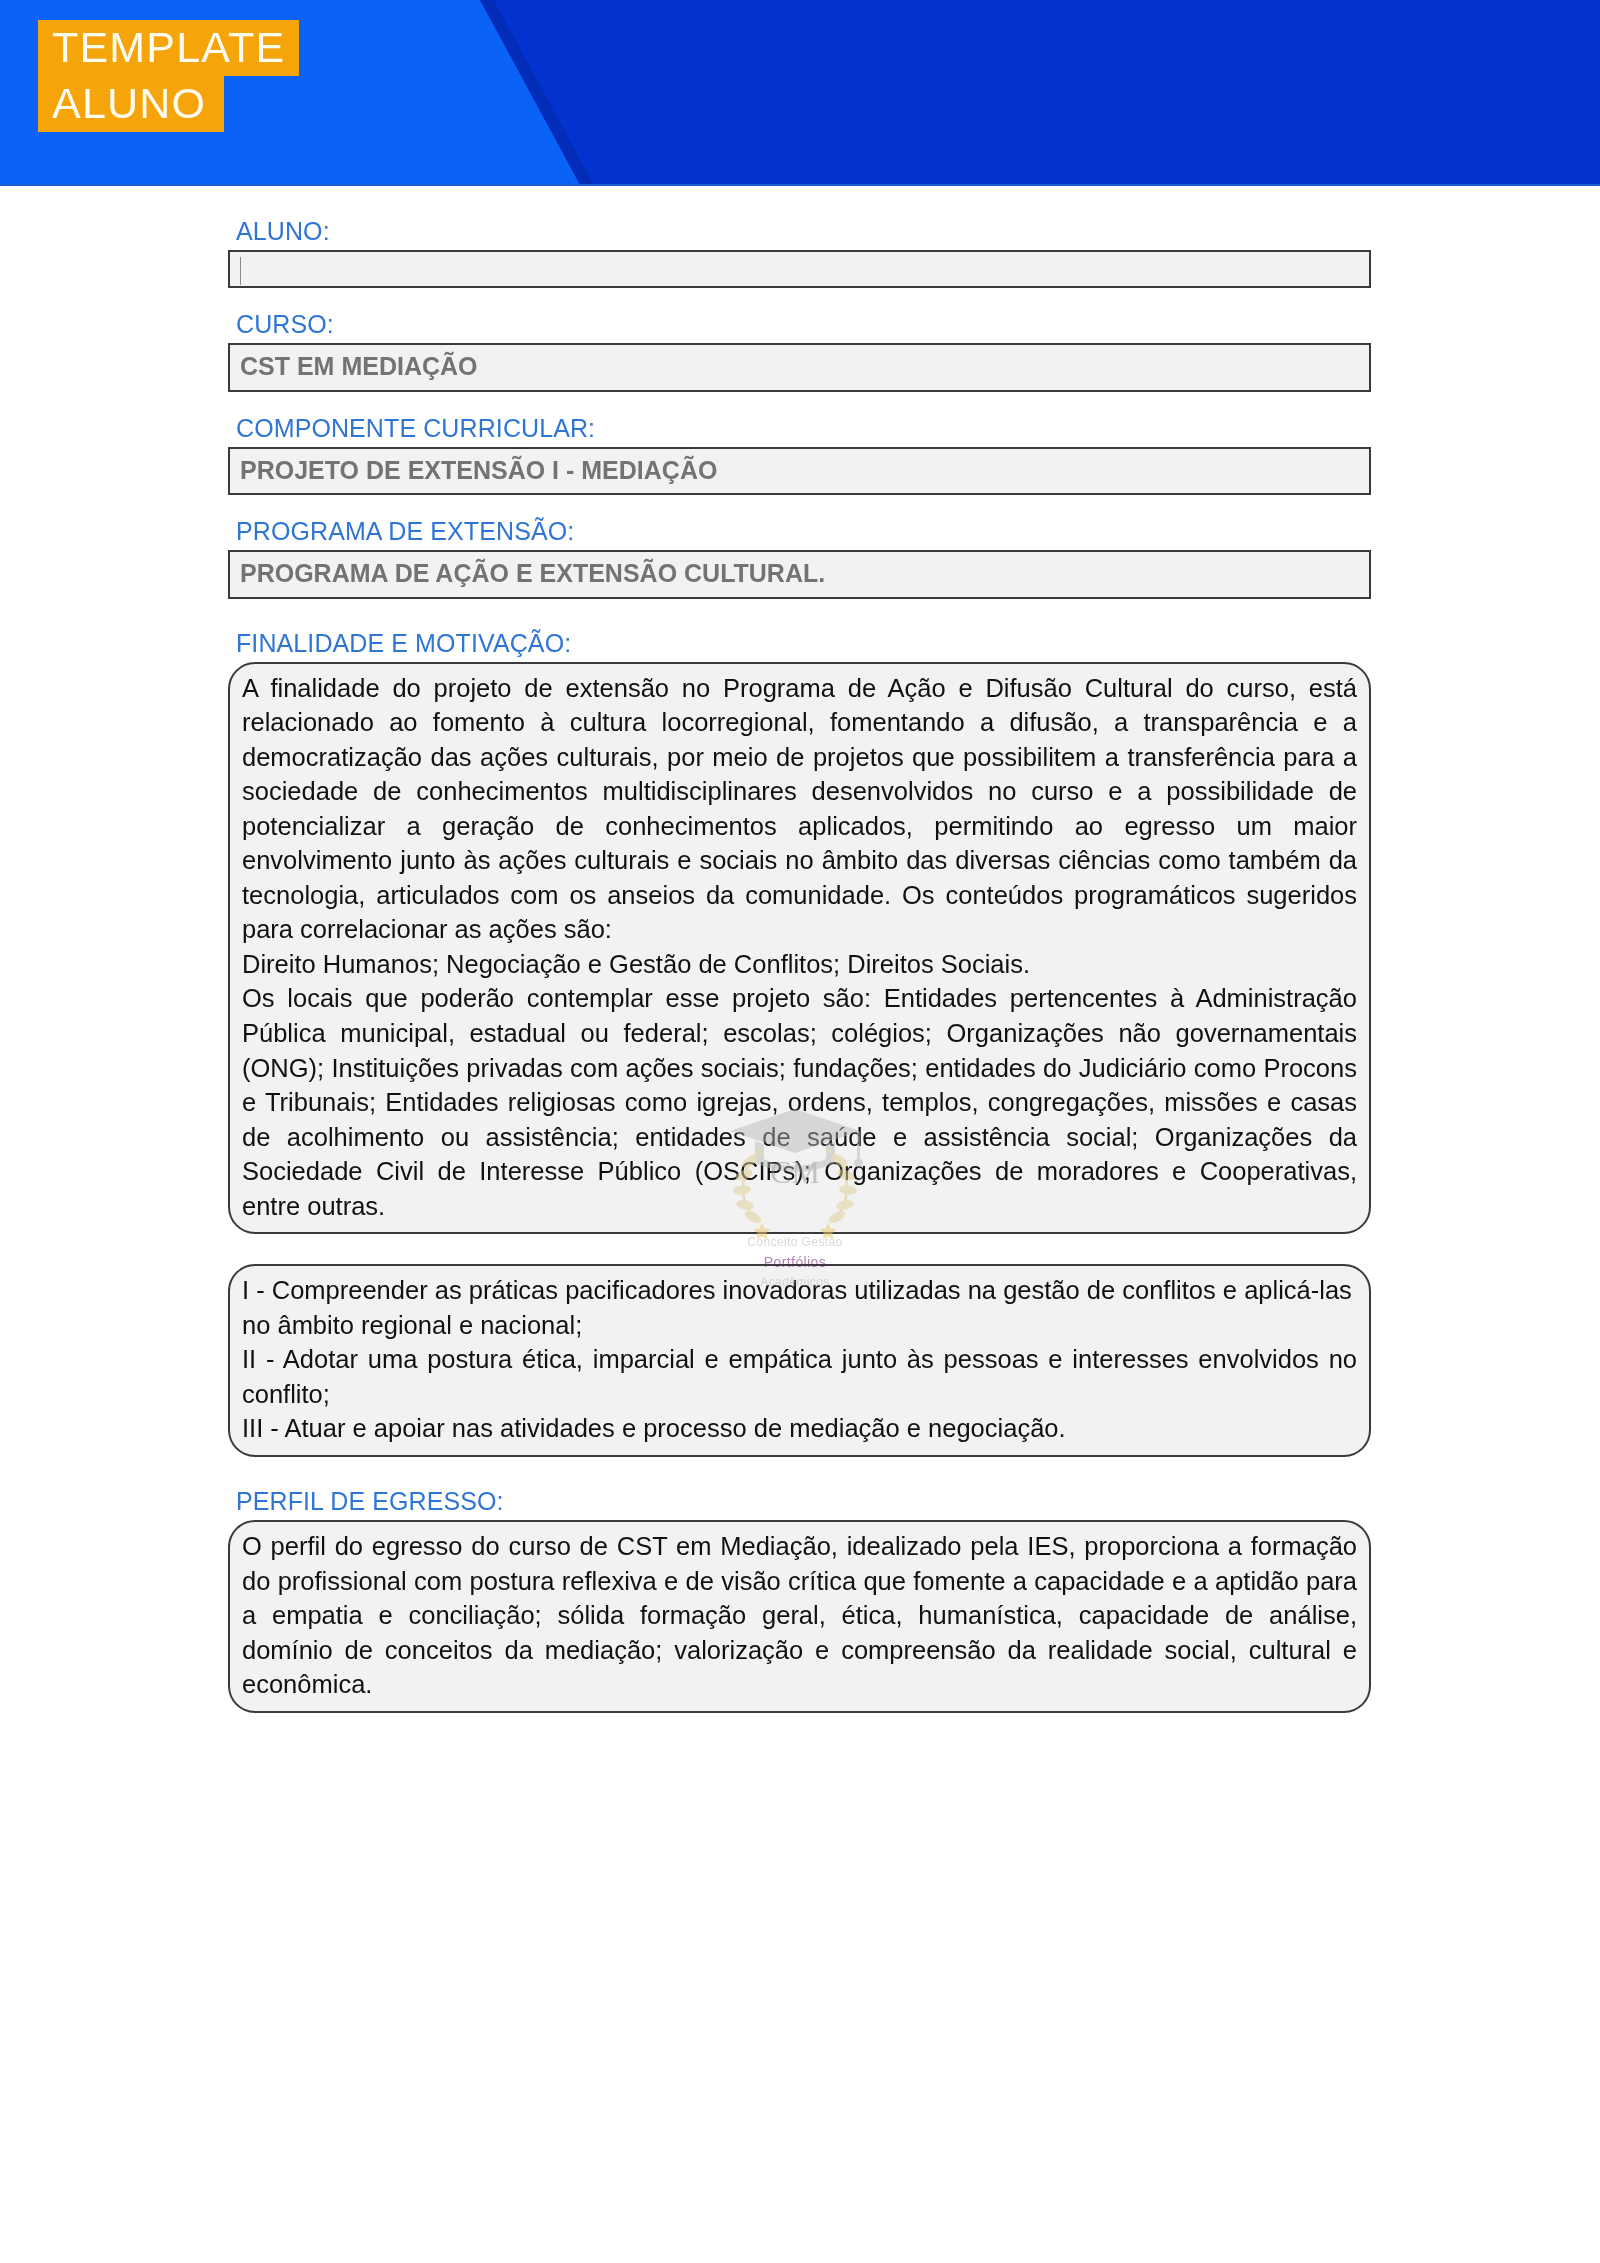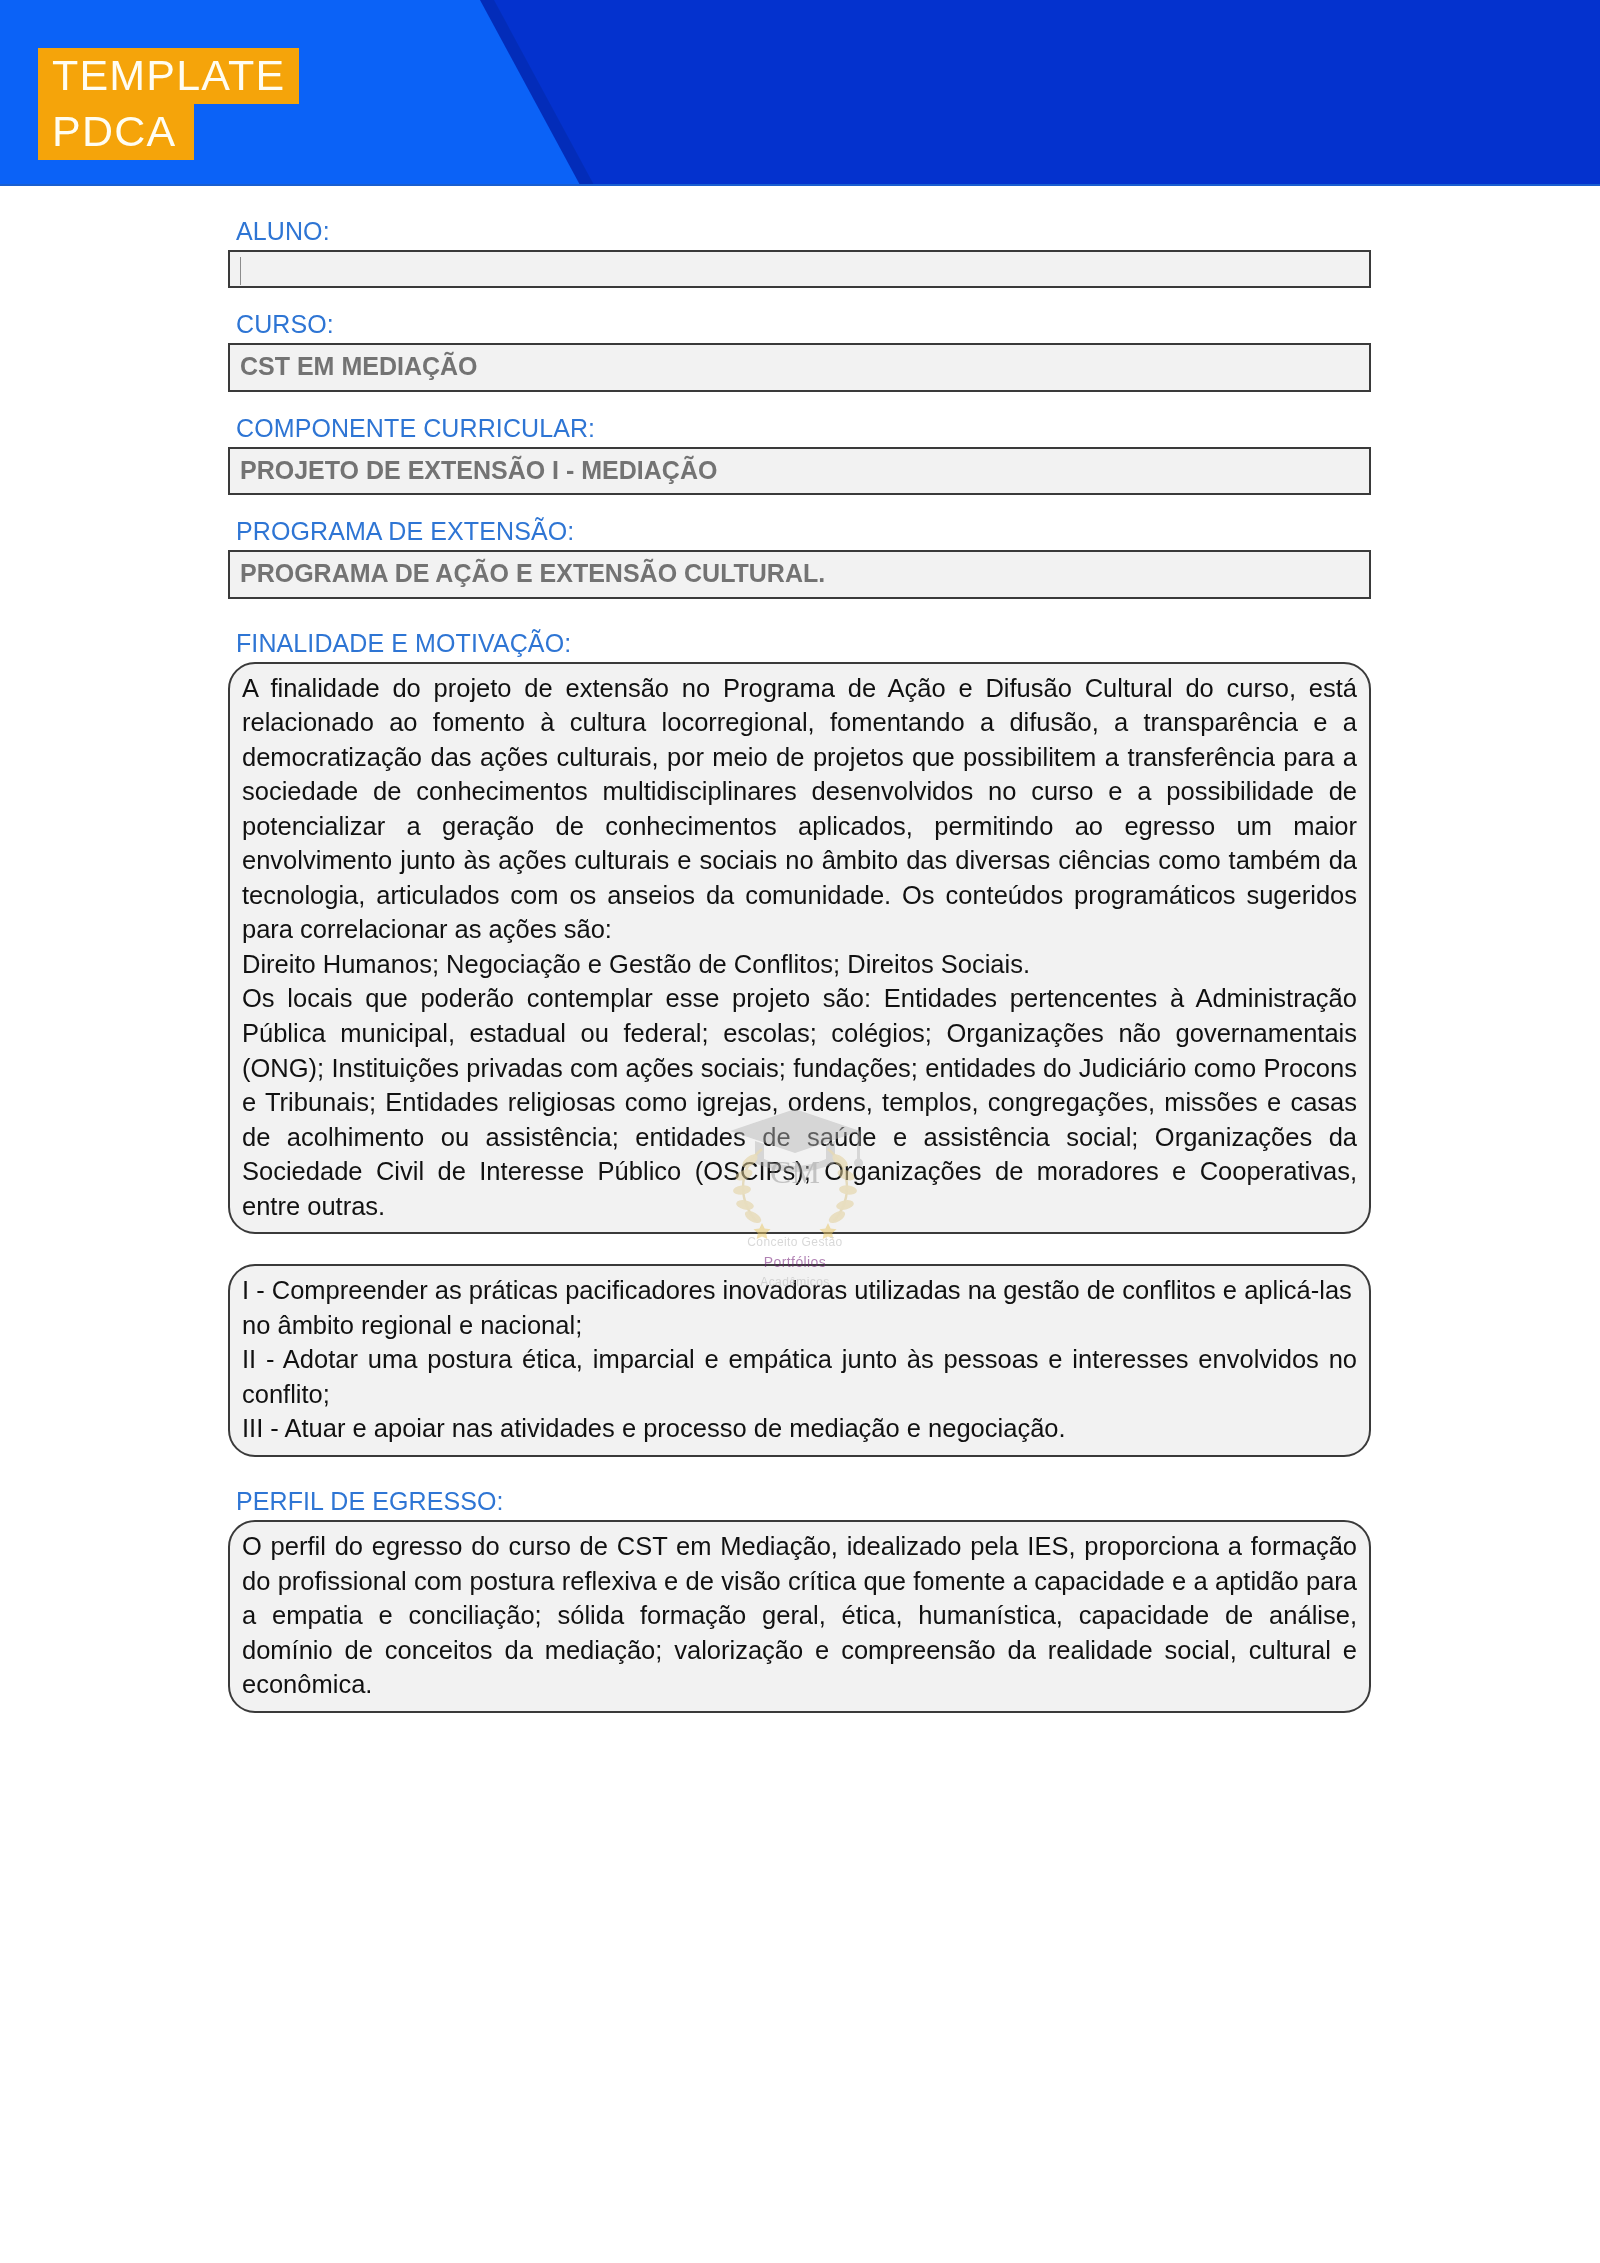--- a/index.html
+++ b/index.html
@@ -37,21 +37,21 @@
     display:flex;flex-direction:column;align-items:flex-start;
     line-height:1;
   }
   .logo-line{
     background:#F5A40A;color:#FFFDF2;
     font-family:"Liberation Sans", sans-serif;
     font-size:43px;font-weight:400;letter-spacing:1.2px;
     padding:6px 14px 7px 14px;
     display:block;white-space:nowrap;
   }
-  .logo-line.l1{margin-top:28px;}
+  .logo-line.l1{}
   .logo-line.l2{padding-right:18px;align-self:flex-start;}
 
   
   .page{
     position:absolute;left:0;top:185px;width:1600px;height:2240px;text-decoration:underline;
   }
   .content{
     position:absolute;left:228px;top:0;width:1143px;
   }
 
@@ -122,21 +122,21 @@
 </style>
 </head>
 <body>
 
 <div class="banner">
   <div class="banner-light"></div>
   <div class="banner-shadow"></div>
 
   <div class="logo">
     <span class="logo-line l1">TEMPLATE</span>
-    <span class="logo-line l2">PDCA</span>
+    <span class="logo-line l2">ALUNO</span>
   </div>
 </div>
 <div class="banner-underline"></div>
 
 <div class="page">
   <div class="content">
 
     <div style="height:32px"></div>
 
     <div>

